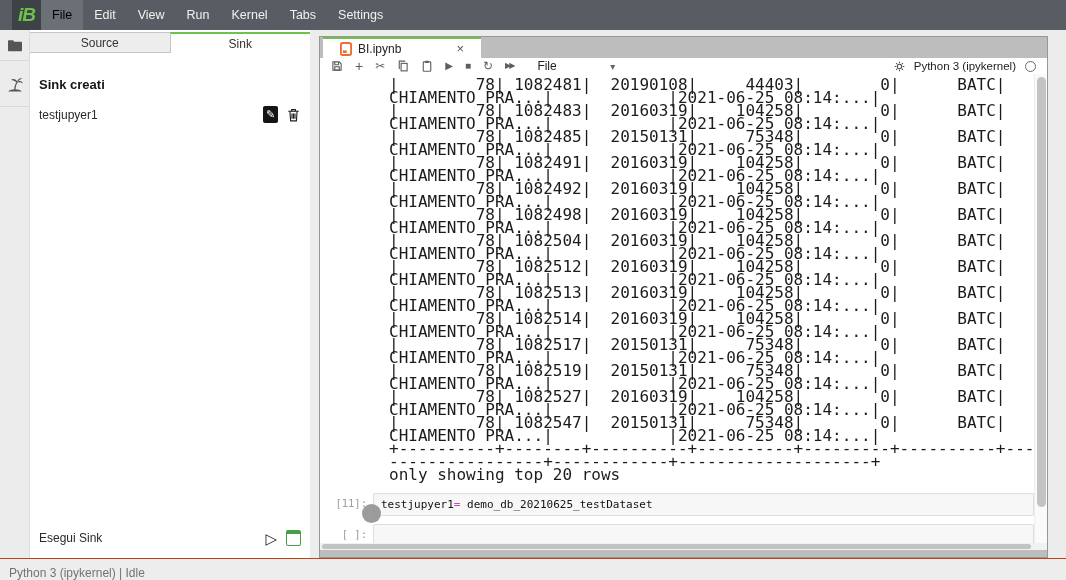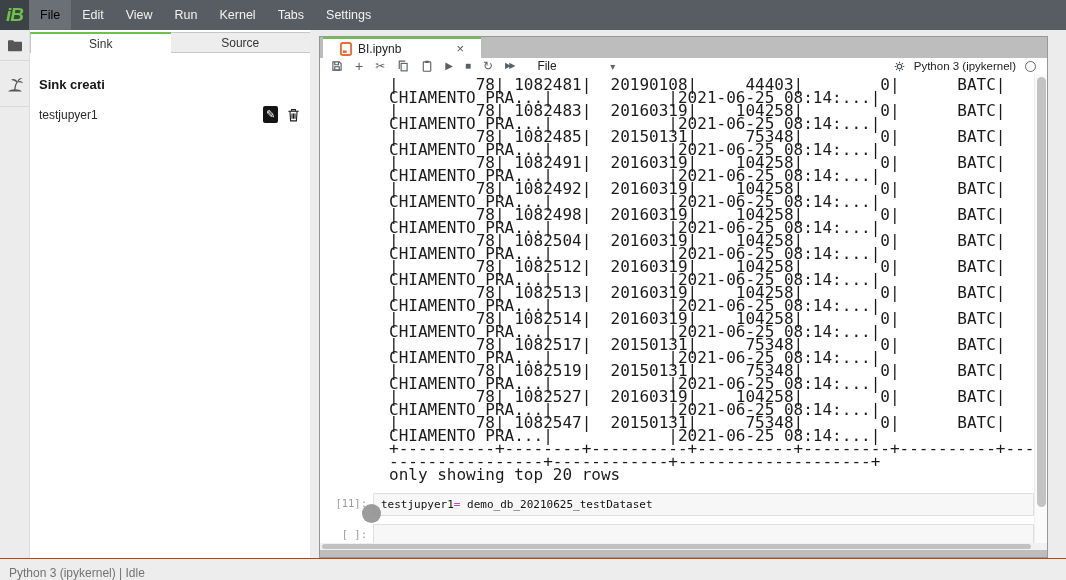--- a/index.html
+++ b/index.html
@@ -2,21 +2,21 @@
 <html><head>
 <meta charset="utf-8">
 <style>
   html,body{margin:0;padding:0;}
   body{
     width:1066px;height:580px;position:relative;overflow:hidden;
     background:#ececec;font-family:"Liberation Sans",sans-serif;
     -webkit-font-smoothing:antialiased;
   }
   
-  .menubar{position:absolute;top:0;left:0;right:0;height:30px;background:#585d63;display:flex;align-items:stretch;}
+  .menubar{position:absolute;top:0;left:0;right:0;height:30px;background:#585d63;display:flex;align-items:stretch;padding-left:12px;}
   .logo{width:29px;background:#3d4247;color:#6cc24a;font-weight:bold;font-style:italic;
         display:flex;align-items:center;justify-content:center;font-size:19px;letter-spacing:-1px;}
   .menu-item{padding:0 11px;display:flex;align-items:center;font-size:12.5px;color:#f1f1f1;cursor:default;}
   .menu-item.active{background:#6b7077;color:#000000;}
   
   .activitybar{position:absolute;top:30px;left:0;width:29px;bottom:21px;background:#ececec;border-right:1px solid #dcdcdc;}
   .act-cell{height:30px;display:flex;align-items:center;justify-content:center;border-bottom:1px solid #d9d9d9;}
   .act-cell.tall{height:45px;}
   
   .side-panel{position:absolute;top:30px;left:30px;width:280px;bottom:21px;background:#fff;}
@@ -104,38 +104,43 @@
         <path d="M10.3 6.3C9 3.8 6.4 3.2 4.2 4.6c1.8.3 3.9 1 5.3 2.4z" fill="#565656"></path>
         <path d="M10.3 6.3c.2-2.6 2.4-4 4.7-3-1.9.5-3.3 1.4-4 3.3z" fill="#565656"></path>
         <path d="M10.3 6.3c2-1.3 4.3-.6 5.2 1.5-1.7-.9-3.5-1.2-5.2-.9z" fill="#565656"></path>
       </svg>
     </span>
   </div>
 </div>
 
 <div class="side-panel">
   <div class="side-tabs">
+    <div class="side-tab inactive">Source</div>
     <div class="side-tab active">Sink</div>
-    <div class="side-tab inactive">Source</div>
   </div>
   <div class="panel-heading">Sink creati</div>
   <div class="sink-row">
     <span class="nm">testjupyer1</span>
     <span class="edit-ic">
         <span>✎</span>
       </span>
     <span>
       <svg width="15" height="16" viewBox="0 0 16 16" fill="none" stroke="#222" stroke-width="1.2">
         <path d="M2.5 4h11"></path>
           <path d="M6 4V2.2h4V4"></path>
           <path d="M4.2 4l.7 10.3h6.2L11.8 4"></path>
         <path d="M6.4 6.3v5.8M8 6.3v5.8M9.6 6.3v5.8"></path>
       </svg>
     </span>
   </div>
+  <div class="esegui-row">
+    <span class="nm">Esegui Sink</span>
+    <span class="play-ic">▷</span>
+    <span class="panel-ic"></span>
+  </div>
 </div>
 
 <div class="nb-panel">
   <div class="nb-tabbar">
     <div class="nb-tab">
       <span>
         <svg width="12" height="14" viewBox="0 0 13 15">
             <rect x="1" y="1" width="11" height="13" rx="2" fill="#fff" stroke="#ee6c30" stroke-width="2"></rect>
             <rect x="3.2" y="9" width="4" height="2.8" fill="#ee6c30"></rect>
           </svg>

